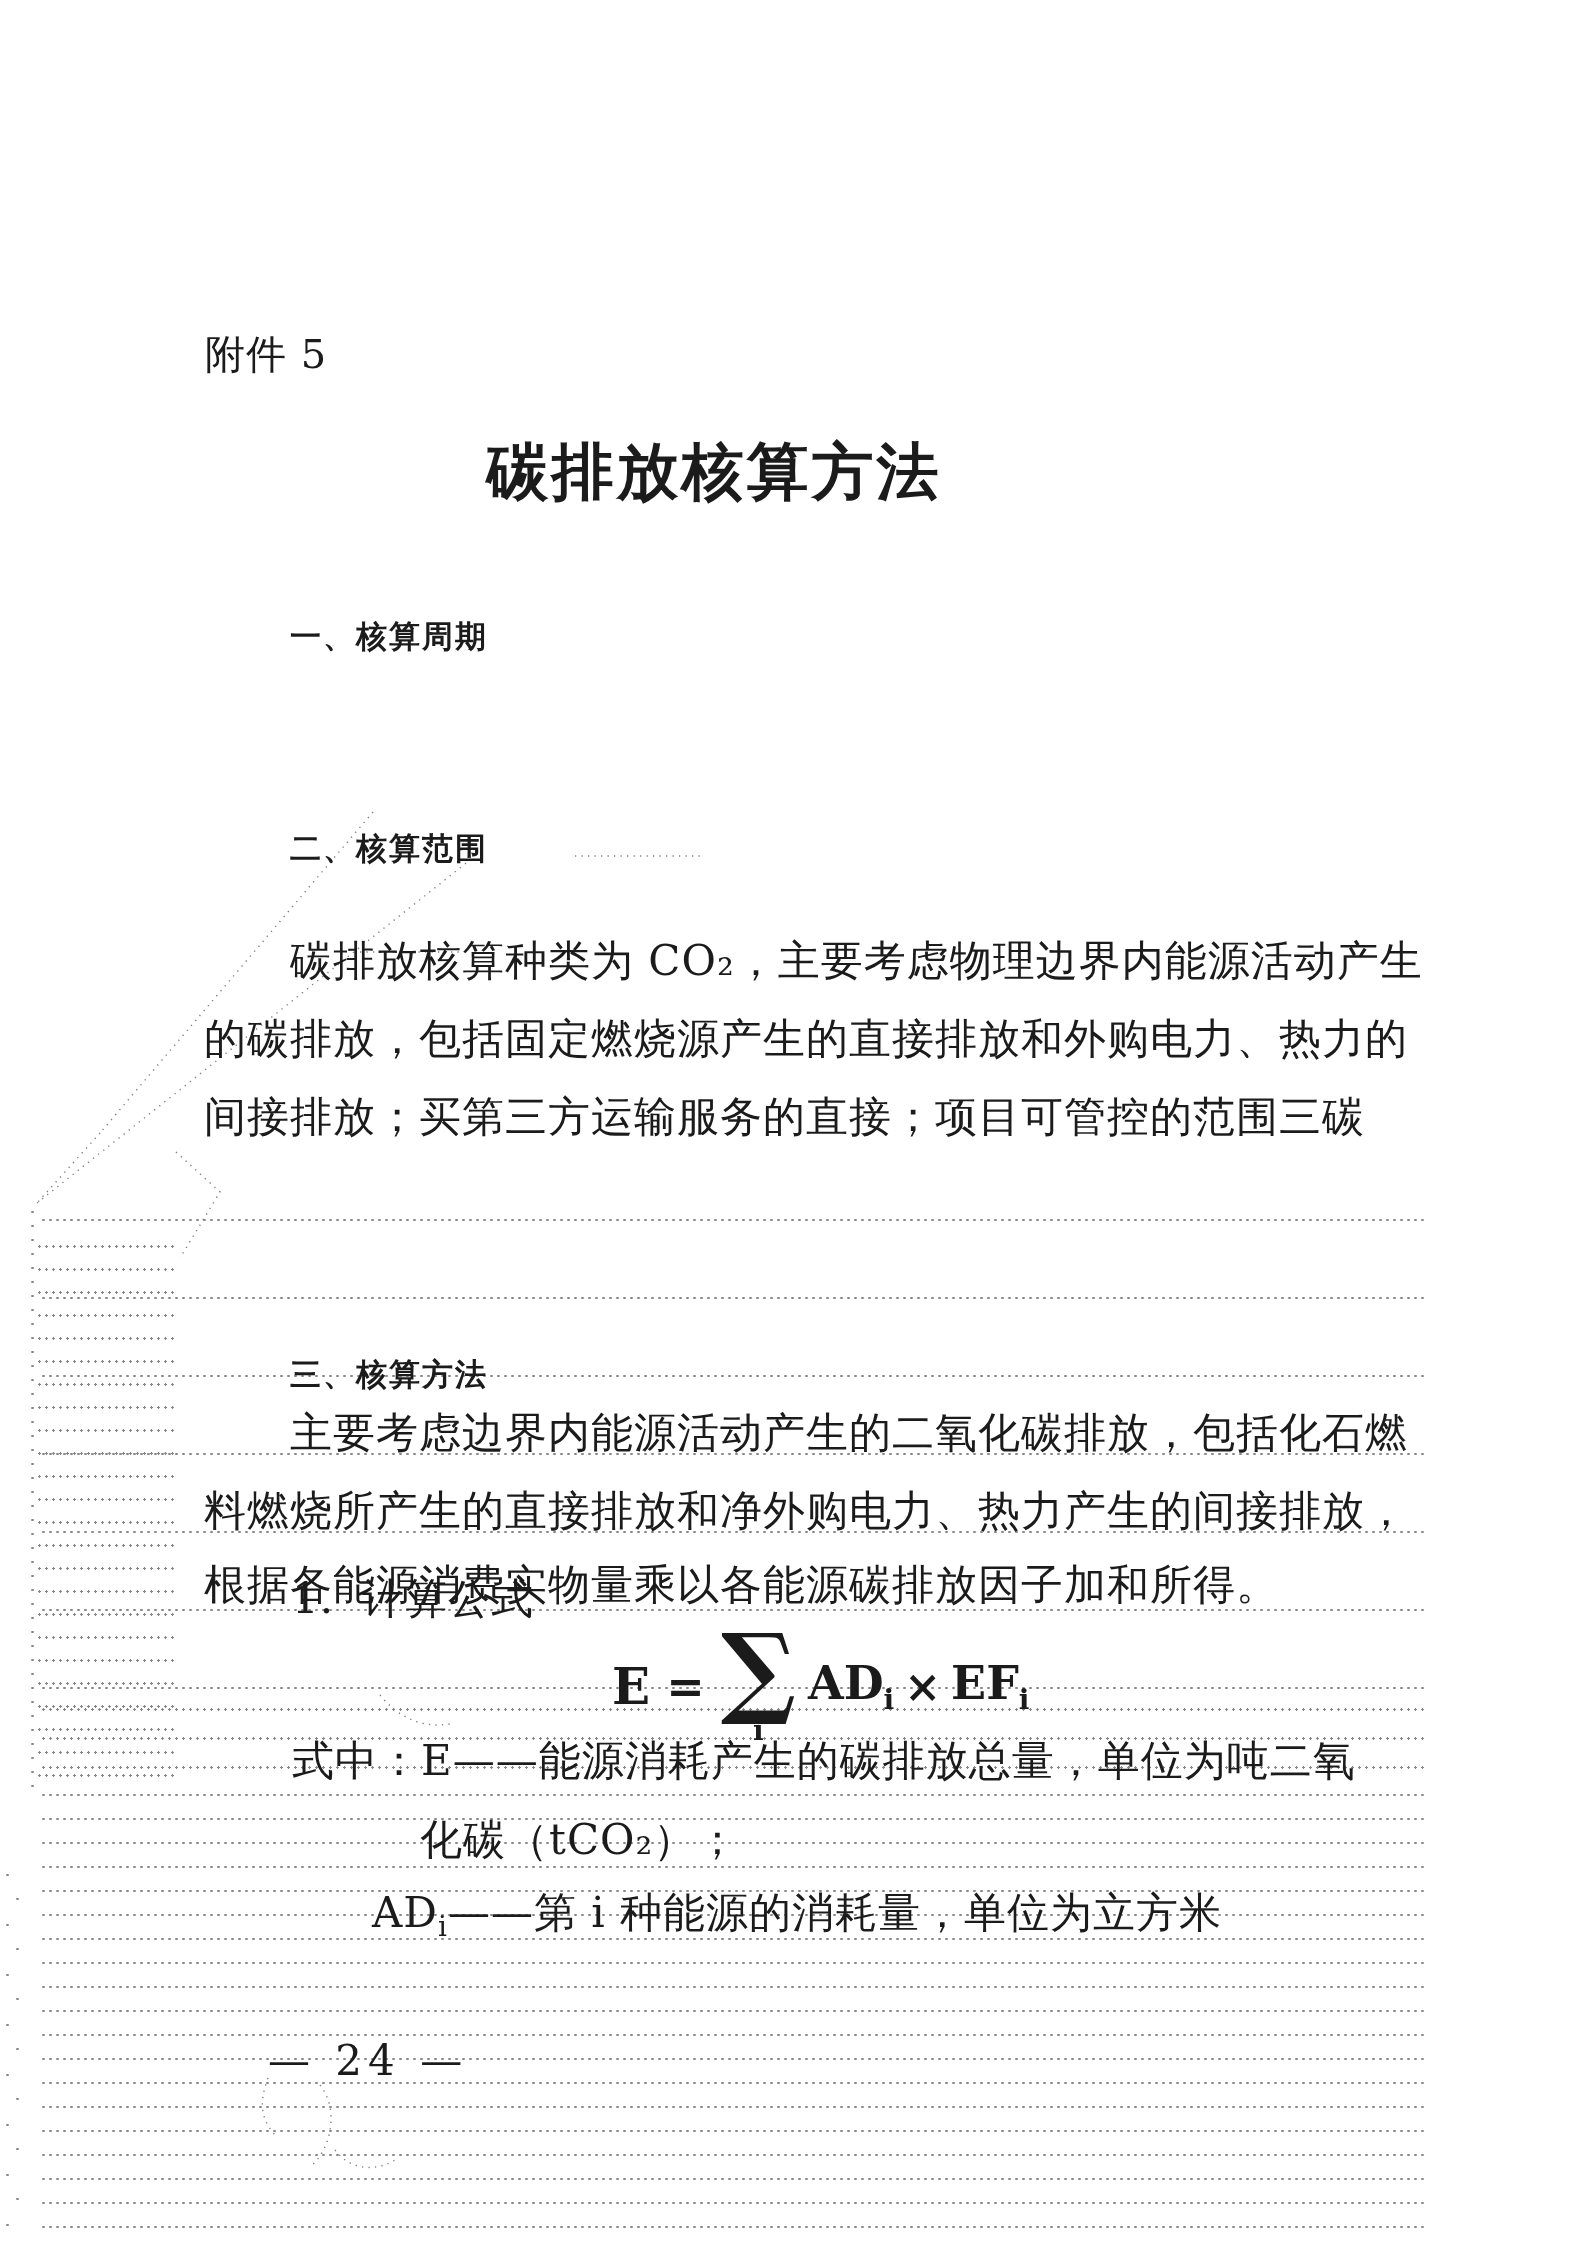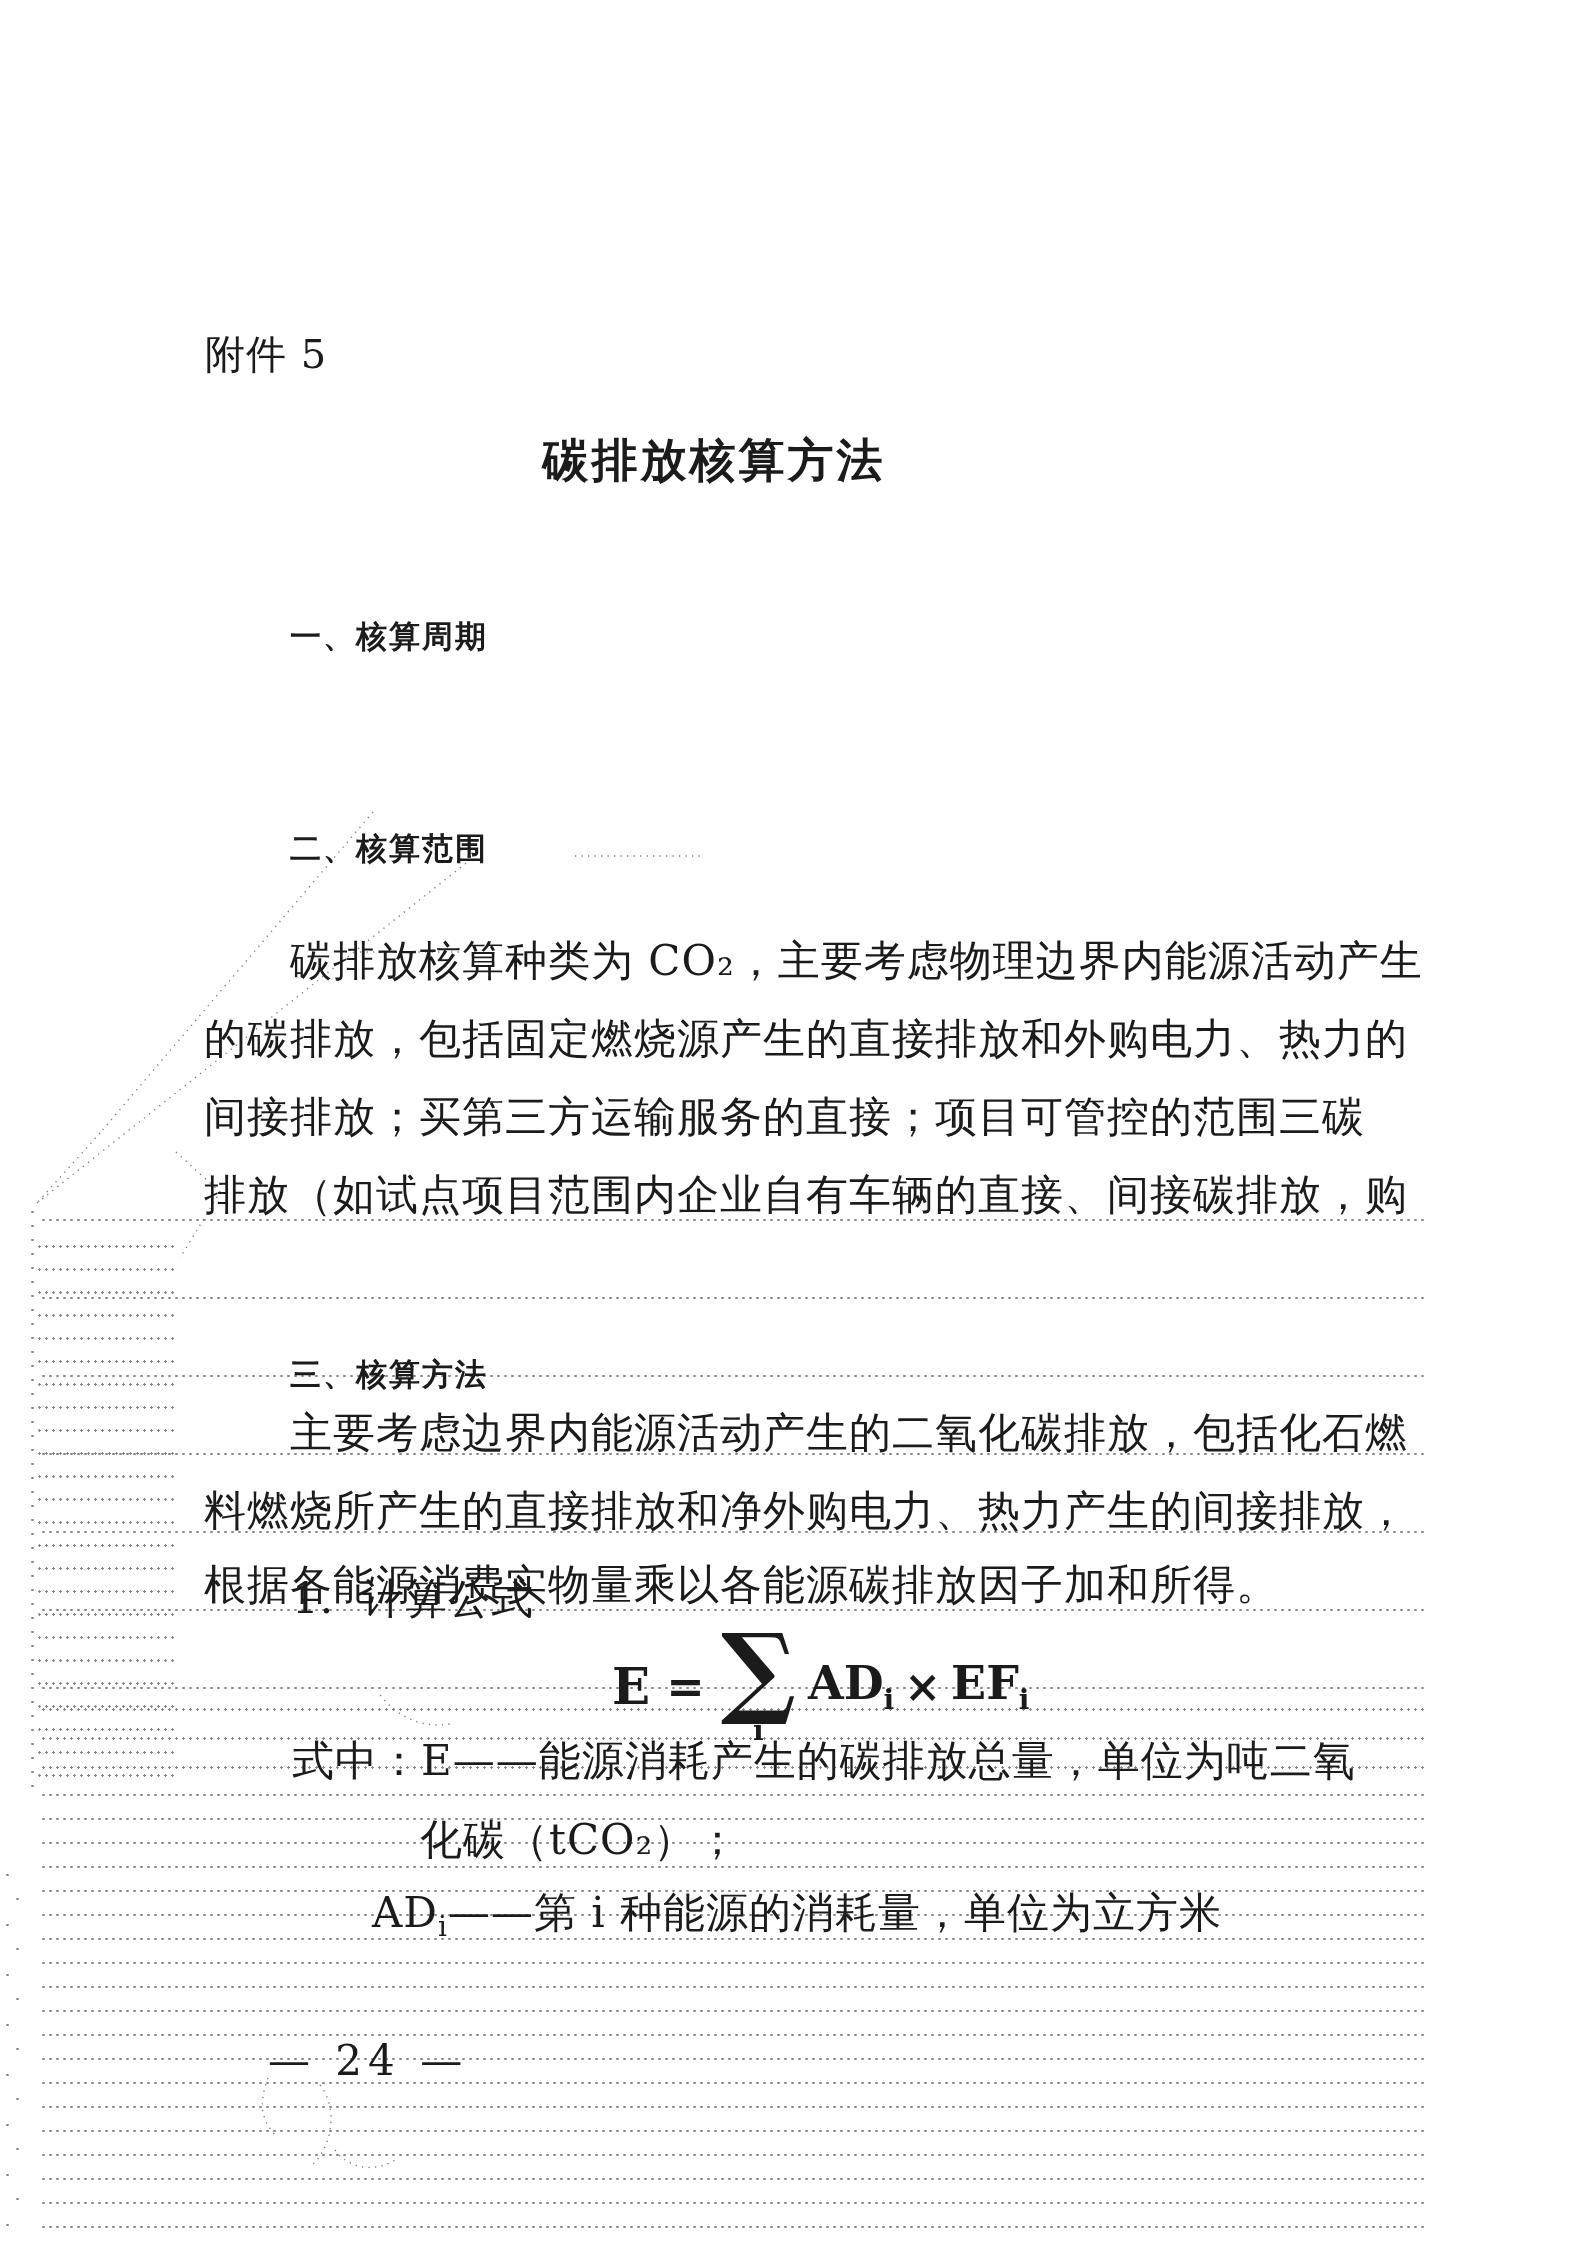--- a/index.html
+++ b/index.html
@@ -20,21 +20,21 @@
     line-height:1.2;
     z-index:3;
   }
   .attachment{
     left:205px;top:330px;
     font-size:40px;
   }
   .doc-title{
     left:0;right:0;top:430px;
     text-align:center;
-    font-size:46px;
+    font-size:62px;
     font-weight:bold;
     letter-spacing:3px;
     z-index:3;
   }
   .heading{
     font-family:"DejaVu Sans","Liberation Sans",sans-serif;
     font-weight:bold;
     font-size:31px;
     letter-spacing:2px;
   }
@@ -122,21 +122,20 @@
   <div class="line attachment">附件 5</div>
 
   <div class="doc-title abs">碳排放核算方法</div>
 
   <div class="line heading" style="left:290px;top:618px;">一、核算周期</div>
 
   <div class="line heading" style="left:290px;top:830px;">二、核算范围</div>
   <div class="line" style="left:290px;top:936px;">碳排放核算种类为 CO₂，主要考虑物理边界内能源活动产生</div>
   <div class="line" style="left:204px;top:1014px;">的碳排放，包括固定燃烧源产生的直接排放和外购电力、热力的</div>
   <div class="line" style="left:204px;top:1092px;">间接排放；买第三方运输服务的直接；项目可管控的范围三碳</div>
-  <div class="line" style="left:204px;top:1170px;">排放（如试点项目范围内企业自有车辆的直接、间接碳排放，购</div>
 
   <div class="line heading" style="left:290px;top:1356px;text-align:right;">三、核算方法</div>
   <div class="line" style="left:290px;top:1408px;">主要考虑边界内能源活动产生的二氧化碳排放，包括化石燃</div>
   <div class="line" style="left:204px;top:1486px;">料燃烧所产生的直接排放和净外购电力、热力产生的间接排放，</div>
   <div class="line" style="left:204px;top:1560px;">根据各能源消费实物量乘以各能源碳排放因子加和所得。</div>
 
   <div class="line" style="left:292px;top:1574px;">
     <span class="num-label">1.</span><span>计算公式</span>
   </div>
 

